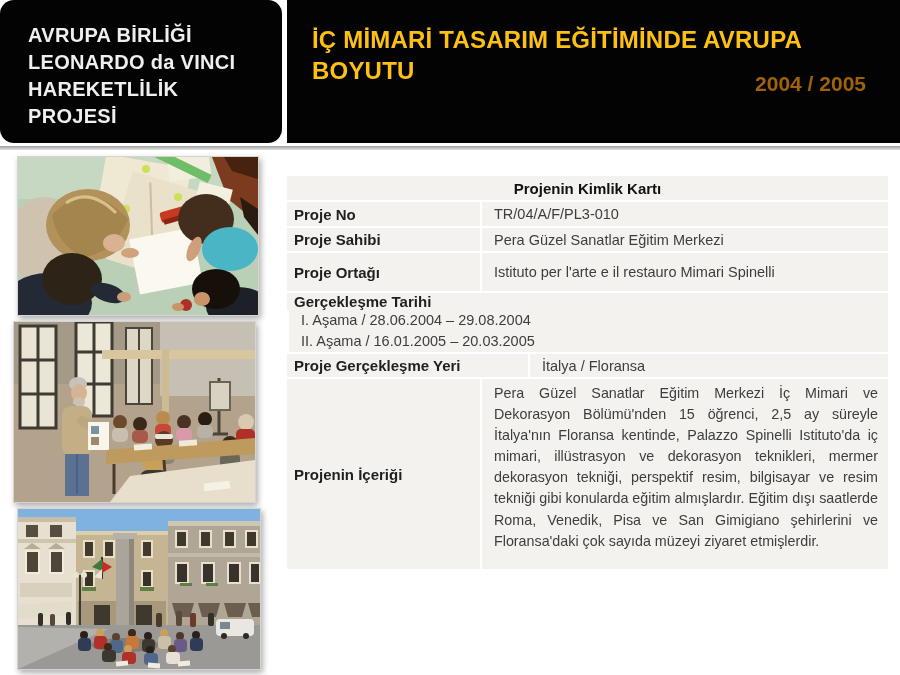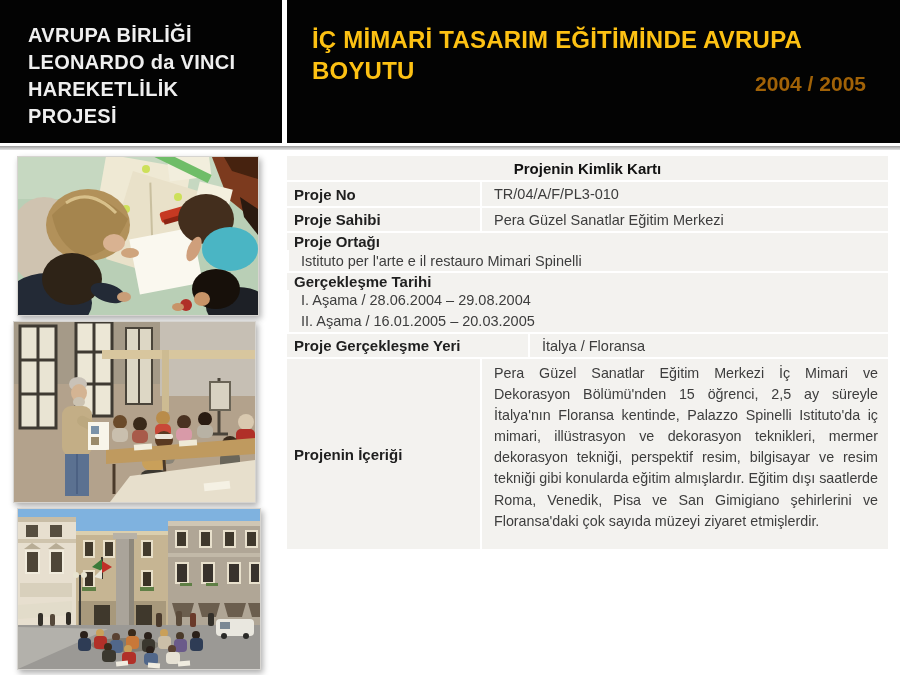--- a/index.html
+++ b/index.html
@@ -2,48 +2,48 @@
 <html><head>
 <meta charset="utf-8">
 <style>
   html,body{margin:0;padding:0;background:#fff;}
   .slide{
     position:relative;width:900px;height:675px;background:#ffffff;overflow:hidden;
     font-family:"Liberation Sans","DejaVu Sans",sans-serif;
   }
   
   .hdr-block{position:absolute;top:0;height:143px;background:#030303;}
-  .hdr-left{left:0;width:282px;}
+  .hdr-left{left:0;width:282px;border-radius:14px;}
   .hdr-right{left:287px;width:613px;}
   .hdr-shadow{position:absolute;left:0;top:146px;width:900px;height:4px;
     background:linear-gradient(to bottom,#9e9e9e,#e2e2e2);}
   .hdr-left-text{position:absolute;left:28px;top:22px;color:#efefef;
     font-size:20px;line-height:27px;font-weight:bold;letter-spacing:.3px;}
   .hdr-title{position:absolute;left:25px;top:24px;width:560px;color:#fdc113;
     font-size:24px;line-height:31px;font-weight:bold;letter-spacing:.2px;}
   .hdr-years{position:absolute;right:34px;top:72px;color:#a16207;
     font-size:21px;font-weight:bold;}
   
   .photo{position:absolute;background:#888;border:1px solid #d6d4d0;
     box-shadow:2px 3px 6px rgba(0,0,0,.32);}
   .photo svg{display:block;}
   .photo1{left:17px;top:156px;width:240px;height:158px;}
   .photo2{left:13px;top:321px;width:241px;height:180px;}
   .photo3{left:17px;top:508px;width:242px;height:160px;}
   
-  .idtable{position:absolute;left:287px;top:156px;width:601px;}
+  .idtable{position:absolute;left:287px;top:176px;width:601px;}
   .t-row{display:flex;background:#f3f2ef;margin-top:2px;}
   .t-row:first-child{margin-top:0;}
   .t-title{min-height:24px;justify-content:center;align-items:center;
     font-size:15px;font-weight:bold;color:#111;}
   .cell-label{width:186px;padding-left:7px;display:flex;align-items:center;
     font-weight:bold;font-size:15px;color:#1f1f1f;flex-shrink:0;}
   .cell-value{flex:1;border-left:2px solid #fff;padding:0 10px 0 12px;
     display:flex;align-items:center;font-size:14.5px;color:#3d3d3d;}
-  .r0{min-height:24px;} .r1{min-height:23px;justify-content:space-between;} .r2{min-height:38px;flex-direction:column;}
+  .r0{min-height:24px;} .r1{min-height:23px;justify-content:space-between;} .r2{min-height:38px;}
   .r3{min-height:45px;flex-direction:column;} .r4{min-height:23px;gap:48px;} .r5{min-height:190px;}
   .cell-multiline{flex-direction:column;align-items:flex-start;
     line-height:21px;}
   .cell-paragraph{display:block;padding-top:4px;padding-bottom:12px;
     text-align:justify;line-height:21.1px;font-size:14.3px;}
   .cell-label-center{align-items:center;}
 </style>
 </head>
 <body>
 

